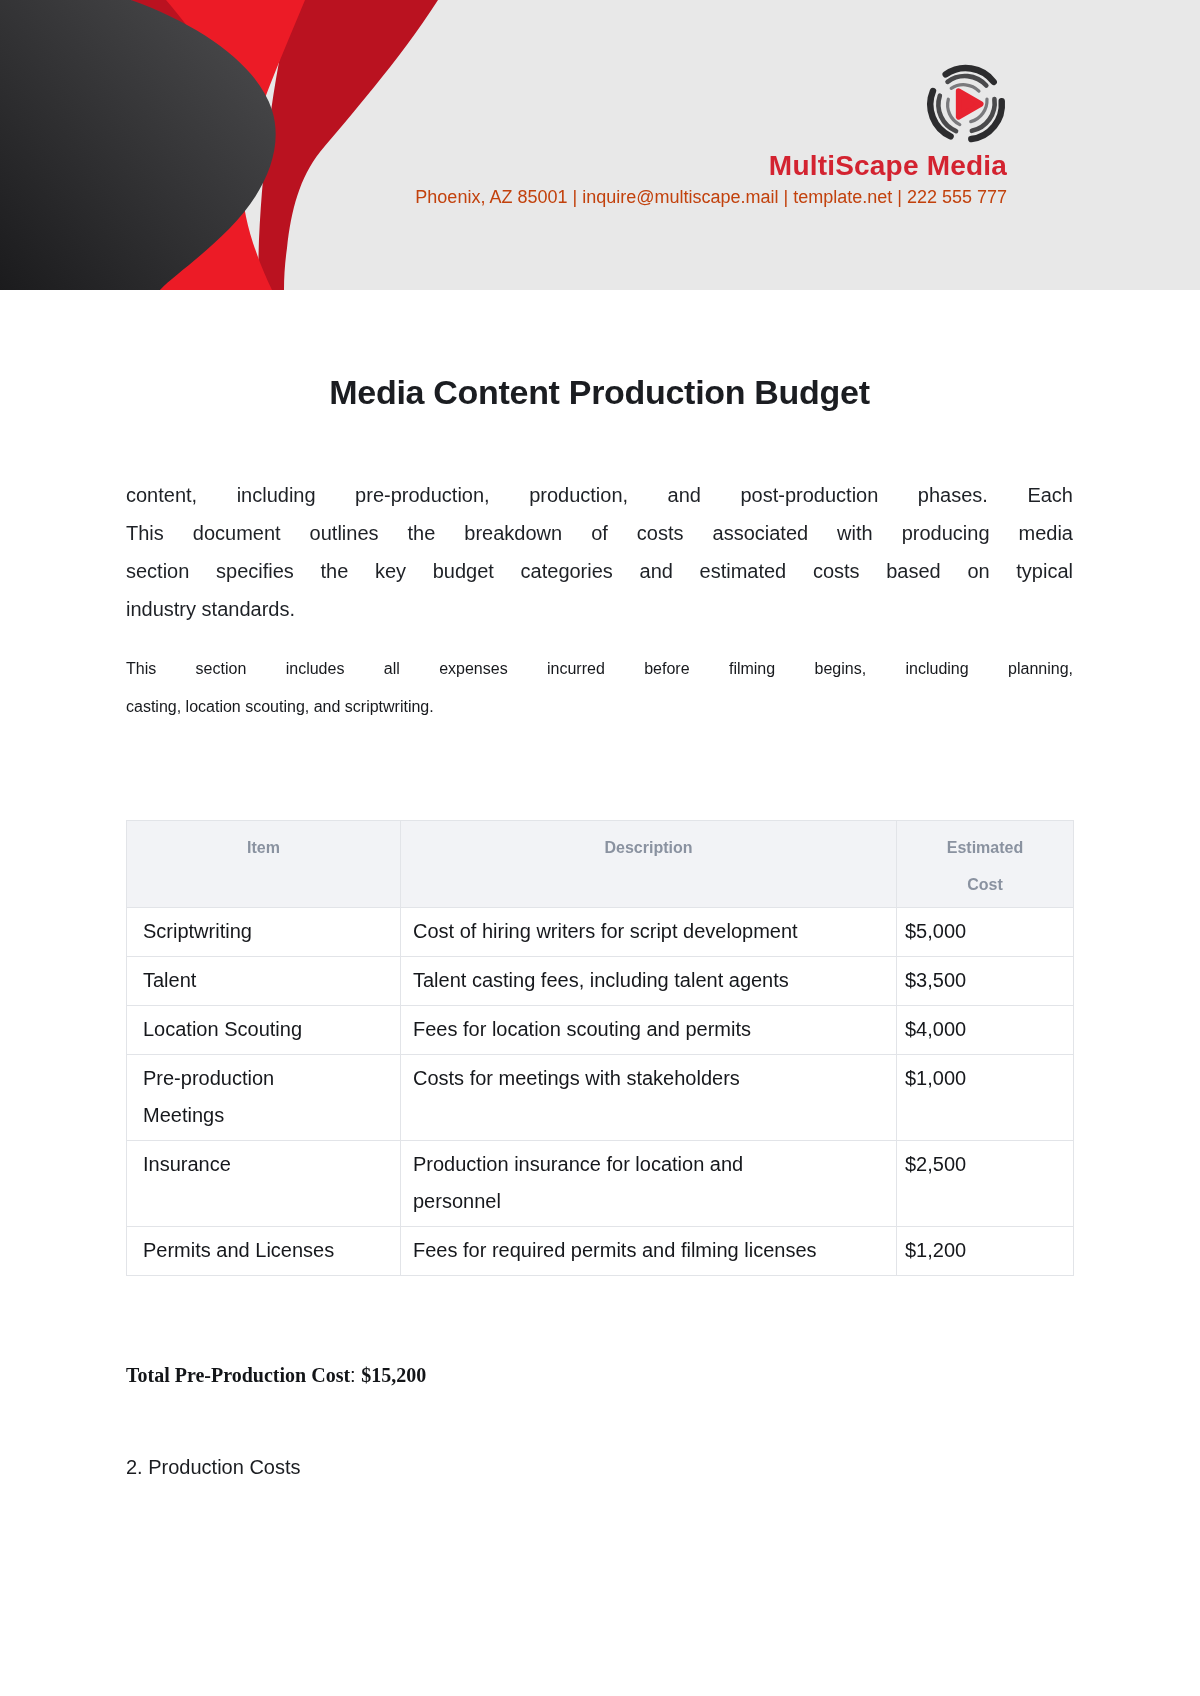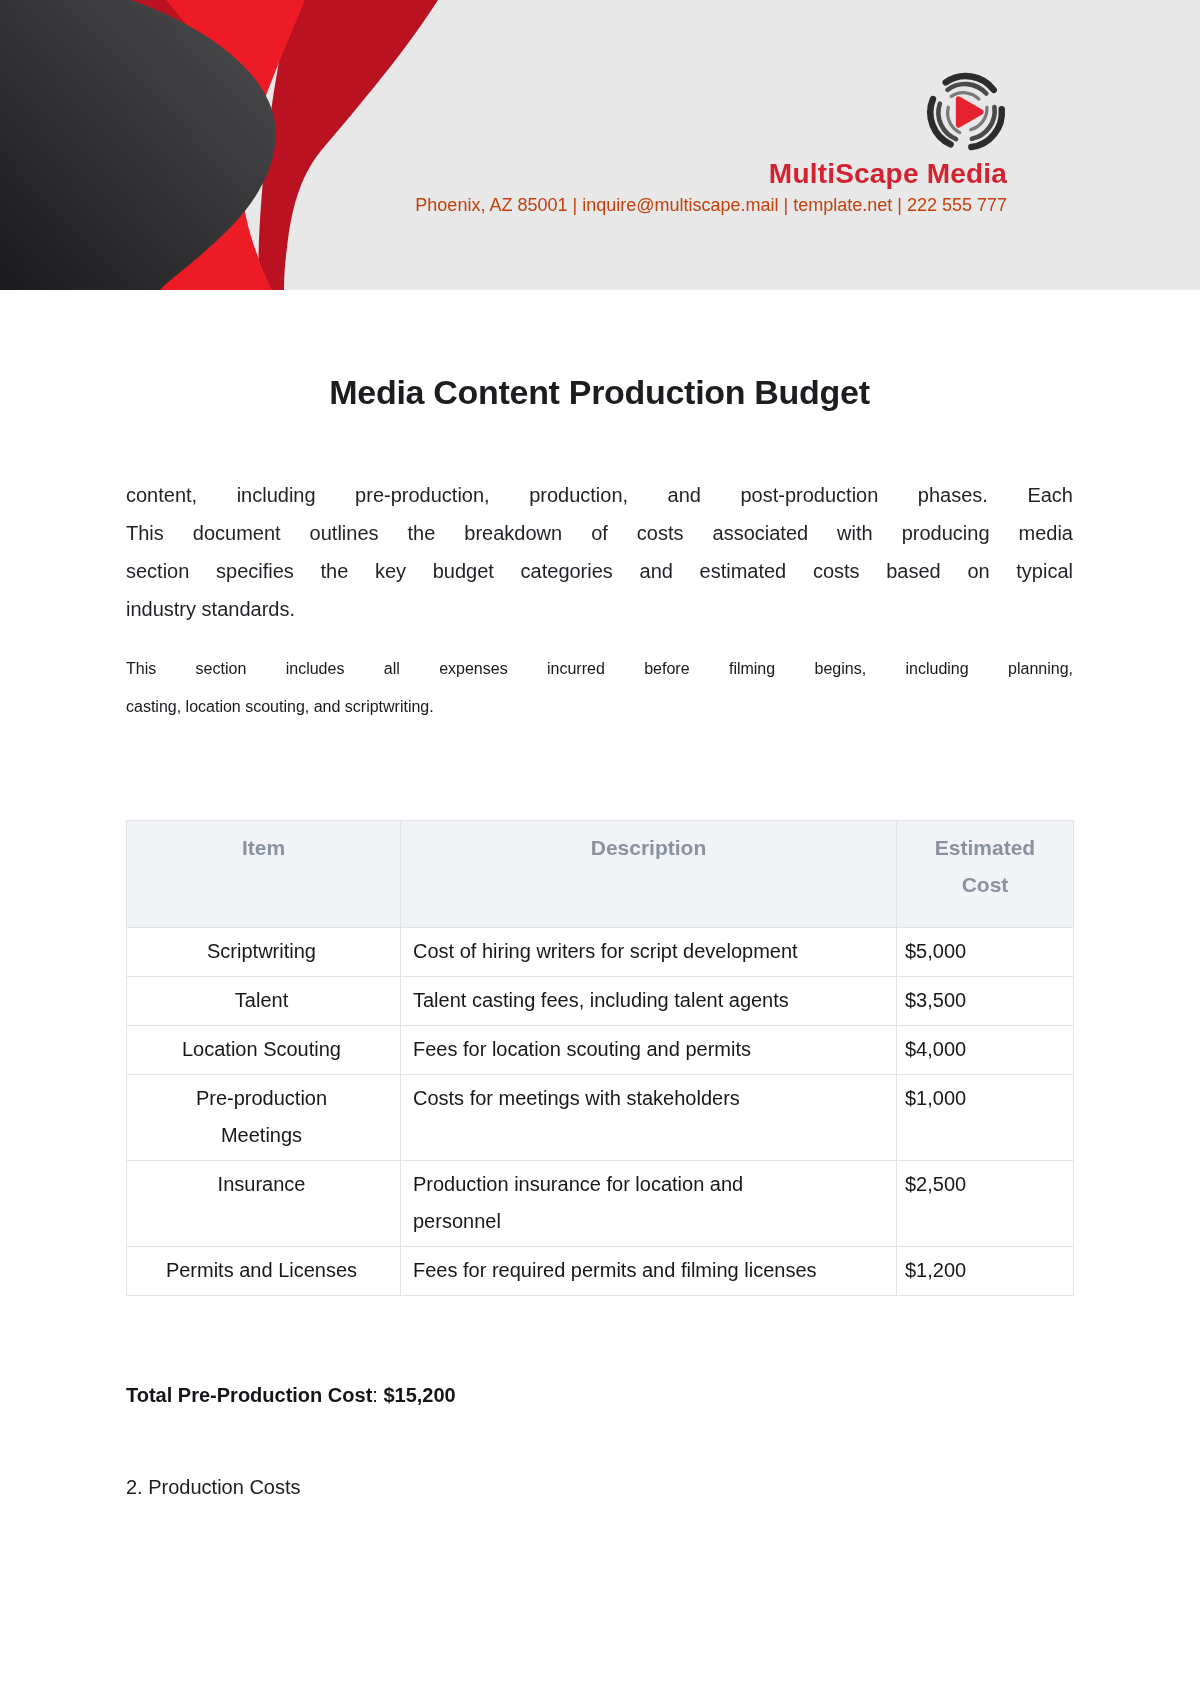--- a/index.html
+++ b/index.html
@@ -15,21 +15,21 @@
   *{margin:0;padding:0;box-sizing:border-box;}
   html,body{width:1200px;background:#ffffff;}
   body{
     height:1696px;overflow:hidden;position:relative;
     font-family:"Liberation Sans",sans-serif;color:var(--text-dark);
   }
   
   .band{position:relative;width:1200px;height:290px;background:var(--band-bg);}
   .band svg.swoosh{position:absolute;left:0;top:0;display:block;}
   .brand{
-    position:absolute;top:64px;right:193px;
+    position:absolute;top:56px;right:193px;
     display:flex;flex-direction:column;align-items:flex-end;text-align:right;
   }
   .logo{width:94px;height:96px;margin-right:-6px;}
   .company-name{
     font-size:28px;font-weight:600;color:var(--brand-red);
     letter-spacing:.2px;margin-top:-2px;line-height:32px;
   }
   .contact-line{font-size:18px;color:#c2410c;margin-top:4px;line-height:22px;}
   
   .content{width:947px;margin:0 0 0 126px;}
@@ -44,35 +44,35 @@
   .sec-para{margin-top:22px;font-size:16px;line-height:38px;}
   .sec-para .jline{text-align:justify;text-align-last:justify;}
   .sec-para .jline:last-child{text-align-last:left;}
   
   table.budget{margin-top:94px;width:947px;border-collapse:collapse;table-layout:fixed;}
   .budget col.c-item{width:274px;}
   .budget col.c-desc{width:496px;}
   .budget col.c-cost{width:177px;}
   .budget th{
     background:var(--table-head-bg);color:var(--table-head-text);
-    font-weight:700;font-size:21px;line-height:37px;
-    text-align:center;vertical-align:top;padding:8px 8px 24px;
+    font-weight:700;font-size:16px;line-height:37px;
+    text-align:center;vertical-align:top;padding:8px 8px 4px;
     border:1px solid var(--table-border);white-space:pre-line;margin-left:8px;
   }
   .budget td{
     font-size:20px;line-height:37px;color:#16181c;
     vertical-align:top;padding:5px 8px 6px;
     border:1px solid var(--table-border);white-space:pre-line;background:#fff;
   }
-  .budget td.col-item{padding-left:4px;text-align:center;}
+  .budget td.col-item{padding-left:16px;}
   .budget td.col-desc{padding-left:12px;}
   .budget td.col-cost{}
   
   .total-line{margin-top:86px;font-size:20px;line-height:26px;color:#131518;}
-  .total-line .b{font-weight:700;}
+  .total-line .b{font-weight:700;font-family:Liberation Serif, serif;}
   .sec2-heading{margin-top:66px;font-size:20px;font-weight:400;color:#1b1d21;line-height:26px;}
 </style>
 </head>
 <body>
 
 <div class="band">
   <svg class="swoosh" width="760" height="290" viewBox="0 0 760 290" preserveAspectRatio="none" aria-hidden="true">
     <defs>
       <linearGradient id="darkGrad" x1="0" y1="1" x2="1" y2="0">
         <stop offset="0" stop-color="#1b1b1d"></stop>

